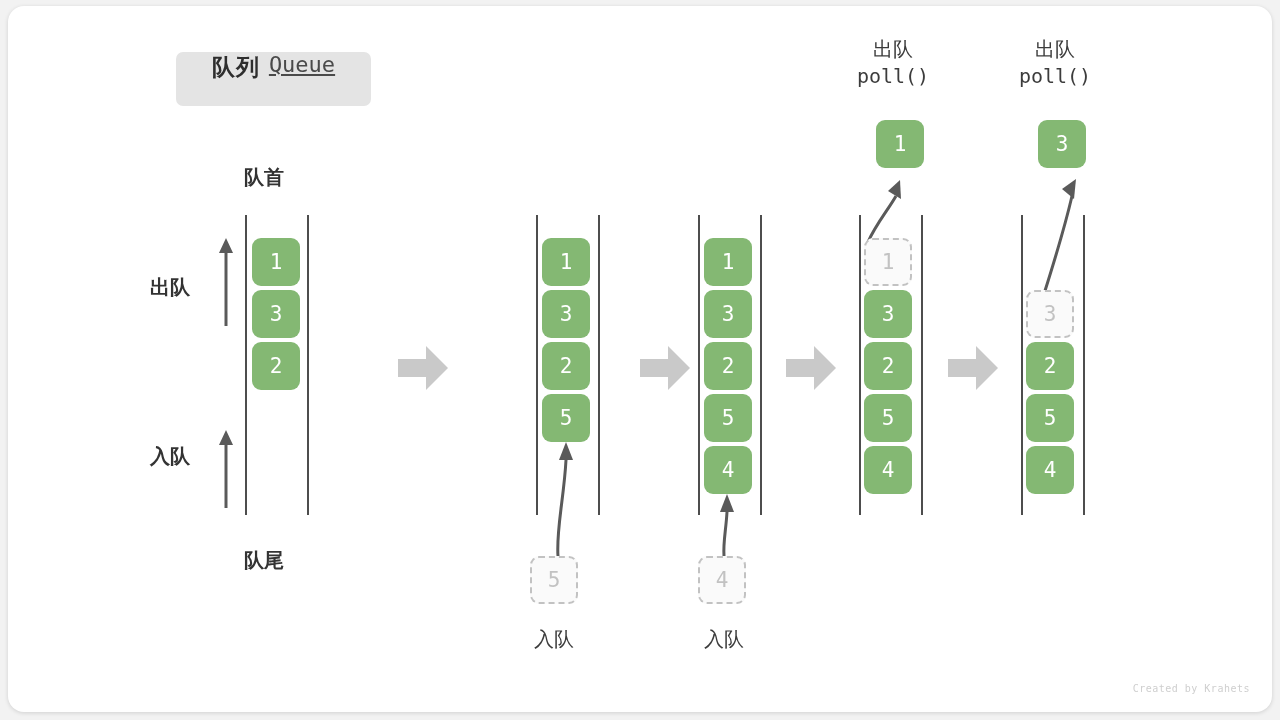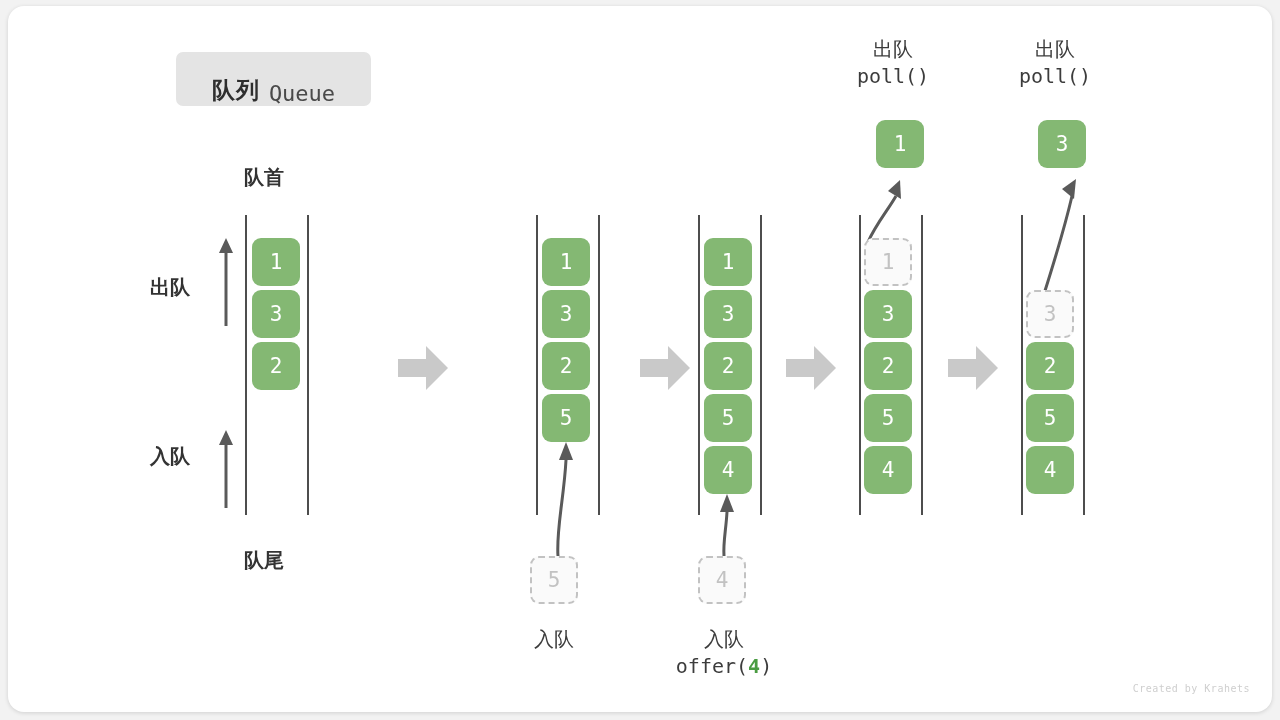--- a/index.html
+++ b/index.html
@@ -25,29 +25,29 @@
     overflow: hidden;
   }
   .abs { position: absolute; }
 
   
   #title-badge {
     left: 168px; top: 46px;
     width: 195px; height: 54px;
     background: #e4e4e4;
     border-radius: 7px;
-    display: flex; align-items: flex-end; justify-content: center;
+    display: flex; align-items: flex-start; justify-content: center;
   }
   #title-badge .cn {
     font-size: 23px; font-weight: bold; color: #2e2e2e;
     letter-spacing: 1px;
   }
   #title-badge .en {
     font-family: "DejaVu Sans Mono", monospace;
-    font-size: 22px; color: #4a4a4a; margin-left: 9px;
+    font-size: 22px; color: #4a4a4a; margin-left: 9px; text-decoration: underline;
   }
 
   
   .cnlabel {
     font-size: 20px; font-weight: bold; color: #333333;
     white-space: nowrap;
   }
   .oplabel {
     text-align: center; white-space: nowrap;
     color: #3c3c3c;
@@ -156,21 +156,20 @@
   <div class="abs box" style="left:696px; top:336px;">2</div>
   <div class="abs box" style="left:696px; top:388px;">5</div>
   <div class="abs box" style="left:696px; top:440px;">4</div>
   <div class="abs box ghost" style="left:690px; top:550px;">4</div>
   <svg class="abs" style="left:698px; top:484px;" width="48" height="68">
     <path d="M 18 66 C 17 52, 20 40, 21 22" stroke="#5a5a5a" stroke-width="3" fill="none"></path>
     <polygon points="21,4 28,22 14,22" fill="#5a5a5a"></polygon>
   </svg>
   <div class="abs oplabel" style="left:636px; top:620px; width:160px;">
     <span class="l1">入队</span>
-    <span class="l2"><span>offer(</span><span class="num">4</span><span>)</span></span>
   </div>
 
   <svg class="abs" style="left:778px; top:340px;" width="52" height="44">
     <polygon points="0,13 28,13 28,0 50,22 28,44 28,31 0,31" fill="#c9c9c9"></polygon>
   </svg>
 
   <div class="abs oplabel" style="left:810px; top:30px; width:150px;">
     <span class="l1">出队</span>
     <span class="l2">poll()</span>
   </div>

